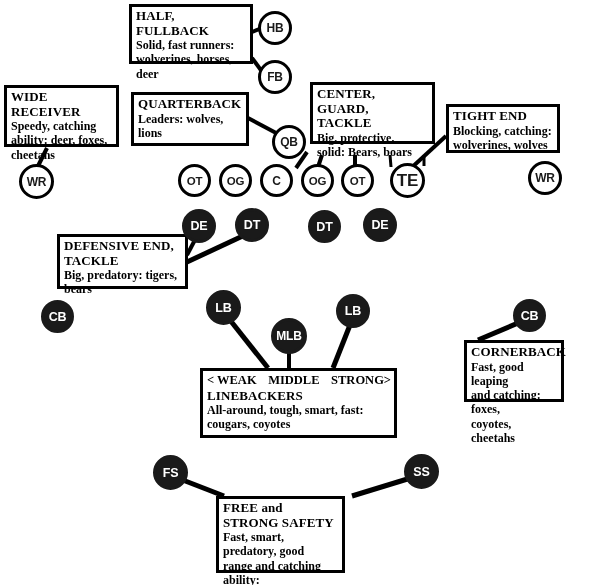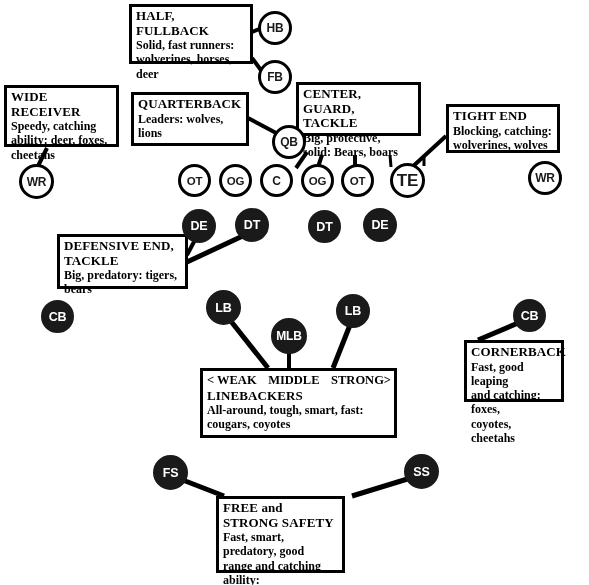--- a/index.html
+++ b/index.html
@@ -139,21 +139,21 @@
 lions</div>
   </div>
 
   <div class="box" style="left:4px; top:85px; width:115px; height:62px;">
     <div class="bx-title">WIDE RECEIVER</div>
     <div class="bx-body">Speedy, catching
 ability: deer, foxes,
 cheetahs</div>
   </div>
 
-  <div class="box" style="left:296px; top:82px; width:125px; height:54px;">
+  <div class="box" style="left:310px; top:82px; width:125px; height:62px;">
     <div class="bx-title">CENTER, GUARD,
 TACKLE</div>
     <div class="bx-body">Big, protective,
 solid: Bears, boars</div>
   </div>
 
   <div class="box" style="left:446px; top:104px; width:114px; height:49px;">
     <div class="bx-title">TIGHT END</div>
     <div class="bx-body">Blocking, catching:
 wolverines, wolves</div>

